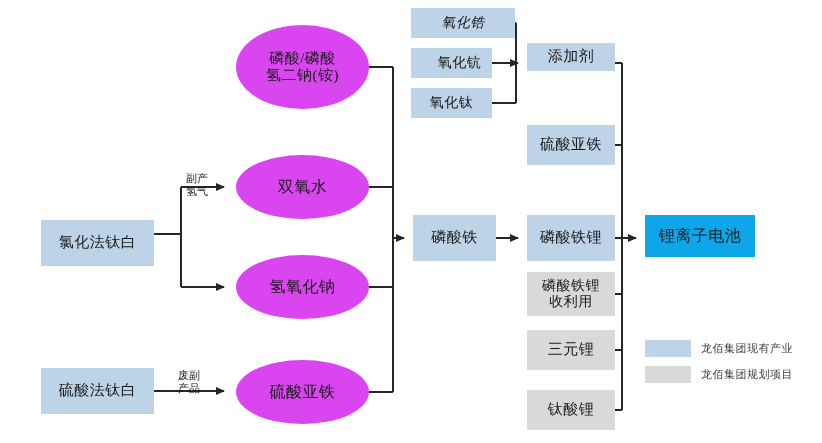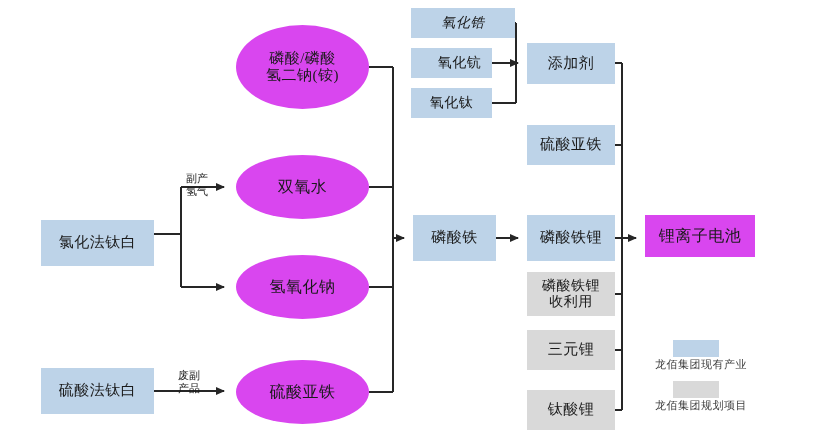--- a/index.html
+++ b/index.html
@@ -38,21 +38,21 @@
     font-family: "Liberation Serif", "DejaVu Serif", serif;
     letter-spacing: 0.5px;
   }
   .node.box {
     background: #BDD3E8;
   }
   .node.box-gray {
     background: #D9D9D9;
   }
   .node.box-orange {
-    background: #d946ef;
+    background: #0ea5e9;
   }
   .node.ellipse {
     background: #d946ef;
     border-radius: 50%;
   }
   .edge-label {
     position: absolute;
     font-family: "Liberation Serif", "DejaVu Serif", serif;
     font-size: 11px;
     color: #1a1a1a;
@@ -60,21 +60,20 @@
     text-align: center;
     white-space: pre-line;
   }
   .legend {
     position: absolute;
   }
   .legend-row {
     display: flex;
     align-items: center;
     margin-bottom: 9px;
-    flex-direction: column;
   }
   .legend-swatch {
     width: 46px;
     height: 17px;
     flex: none;
   }
   .legend-swatch.blue { background: #BDD3E8; }
   .legend-swatch.gray { background: #D9D9D9; }
   .legend-text {
     margin-left: 10px;
@@ -151,21 +150,21 @@
       </div>
       <div class="node box" style="left: 411px; top: 8px; width: 104px; height: 30px; font-size: 14px; font-style: italic;">
         <span style="white-space: pre-line;">氧化锆</span>
       </div>
       <div class="node box" style="left: 411px; top: 48px; width: 81px; height: 30px; font-size: 14px;">
         <span style="white-space: pre-line; margin-left: 16px;">氧化钪</span>
       </div>
       <div class="node box" style="left: 411px; top: 88px; width: 81px; height: 30px; font-size: 14px;">
         <span style="white-space: pre-line;">氧化钛</span>
       </div>
-      <div class="node box" style="left: 527px; top: 43px; width: 88px; height: 41px; font-size: 15px;">
+      <div class="node box" style="left: 527px; top: 43px; width: 88px; height: 28px; font-size: 15px;">
         <span style="white-space: pre-line;">添加剂</span>
       </div>
       <div class="node box" style="left: 527px; top: 125px; width: 88px; height: 40px; font-size: 15px;">
         <span style="white-space: pre-line;">硫酸亚铁</span>
       </div>
       <div class="node box" style="left: 413px; top: 215px; width: 83px; height: 46px; font-size: 15px;">
         <span style="white-space: pre-line;">磷酸铁</span>
       </div>
       <div class="node box" style="left: 527px; top: 215px; width: 88px; height: 46px; font-size: 15px;">
         <span style="white-space: pre-line;">磷酸铁锂</span>

